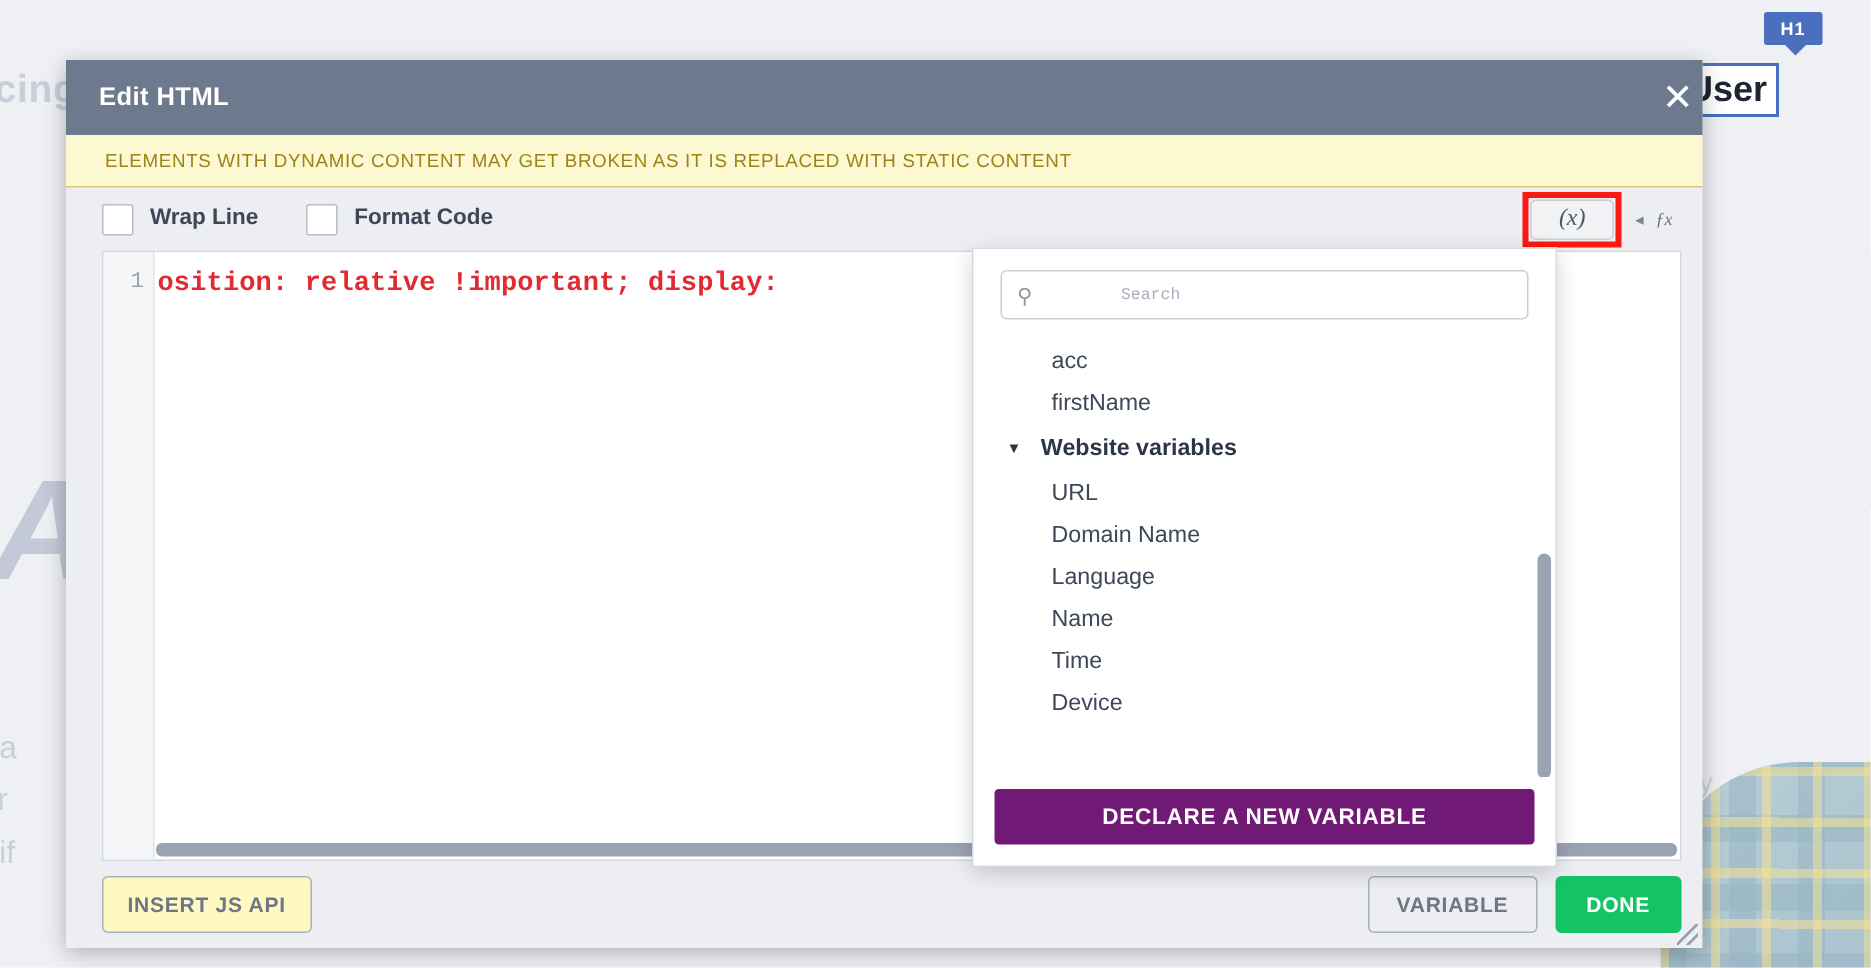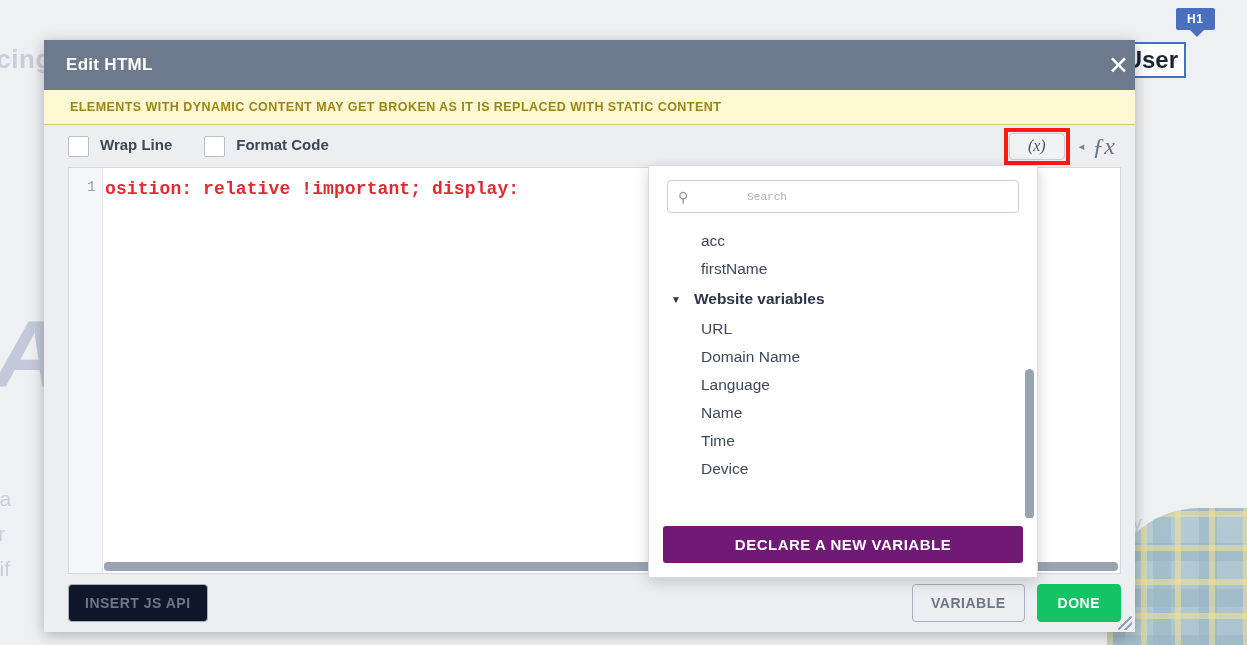--- a/index.html
+++ b/index.html
@@ -93,21 +93,21 @@
   #close-btn {
     color: #fff; font-size: 25px; line-height: 1;
     cursor: pointer; font-weight: 300;
     padding: 0 2px;
   }
 
   #warn-banner {
     background: #fcf8d2;
     border-bottom: 1px solid #d8c77a;
     color: #9d8515;
-    font-size: 12.5px; font-weight: bold;
+    font-size: 12.5px; font-weight: normal;
     letter-spacing: .45px;
     padding: 10px 0 10px 26px;
     flex: 0 0 auto;
   }
 
   #toolbar {
     height: 42px;
     display: flex; align-items: center;
     padding: 0 14px 0 24px;
     flex: 0 0 auto;
@@ -140,21 +140,21 @@
     font-size: 16px;
     font-family: "Liberation Serif", serif;
     font-style: italic;
     text-align: center;
     cursor: pointer;
   }
   #arrow-left {
     color: #7b8496; font-size: 11px; margin-right: 8px;
   }
   #fx-btn {
-    color: #6a7385; font-size: 24px;
+    color: #6a7385; font-size: 12px;
     font-family: "Liberation Serif", serif;
     font-style: italic; cursor: pointer;
     margin-right: 6px;
   }
 
   
   #editor-area {
     flex: 1 1 auto;
     margin: 0 14px 0 24px;
     background: #ffffff;
@@ -276,21 +276,21 @@
     position: relative;
   }
   .ft-btn {
     font-size: 14px; font-weight: bold;
     letter-spacing: .5px;
     border-radius: 4px;
     cursor: pointer;
     font-family: "Liberation Sans", sans-serif;
   }
   #insert-js {
-    background: #0f172a;
+    background: #fef9c3;
     border: 1px solid #a9b0bc;
     color: #6e7685;
     padding: 10px 16px;
   }
   #discard-btn {
     background: #eceef1;
     border: 1px solid #a9b0bc;
     color: #6e7685;
     padding: 10px 18px;
     margin-right: 12px;

